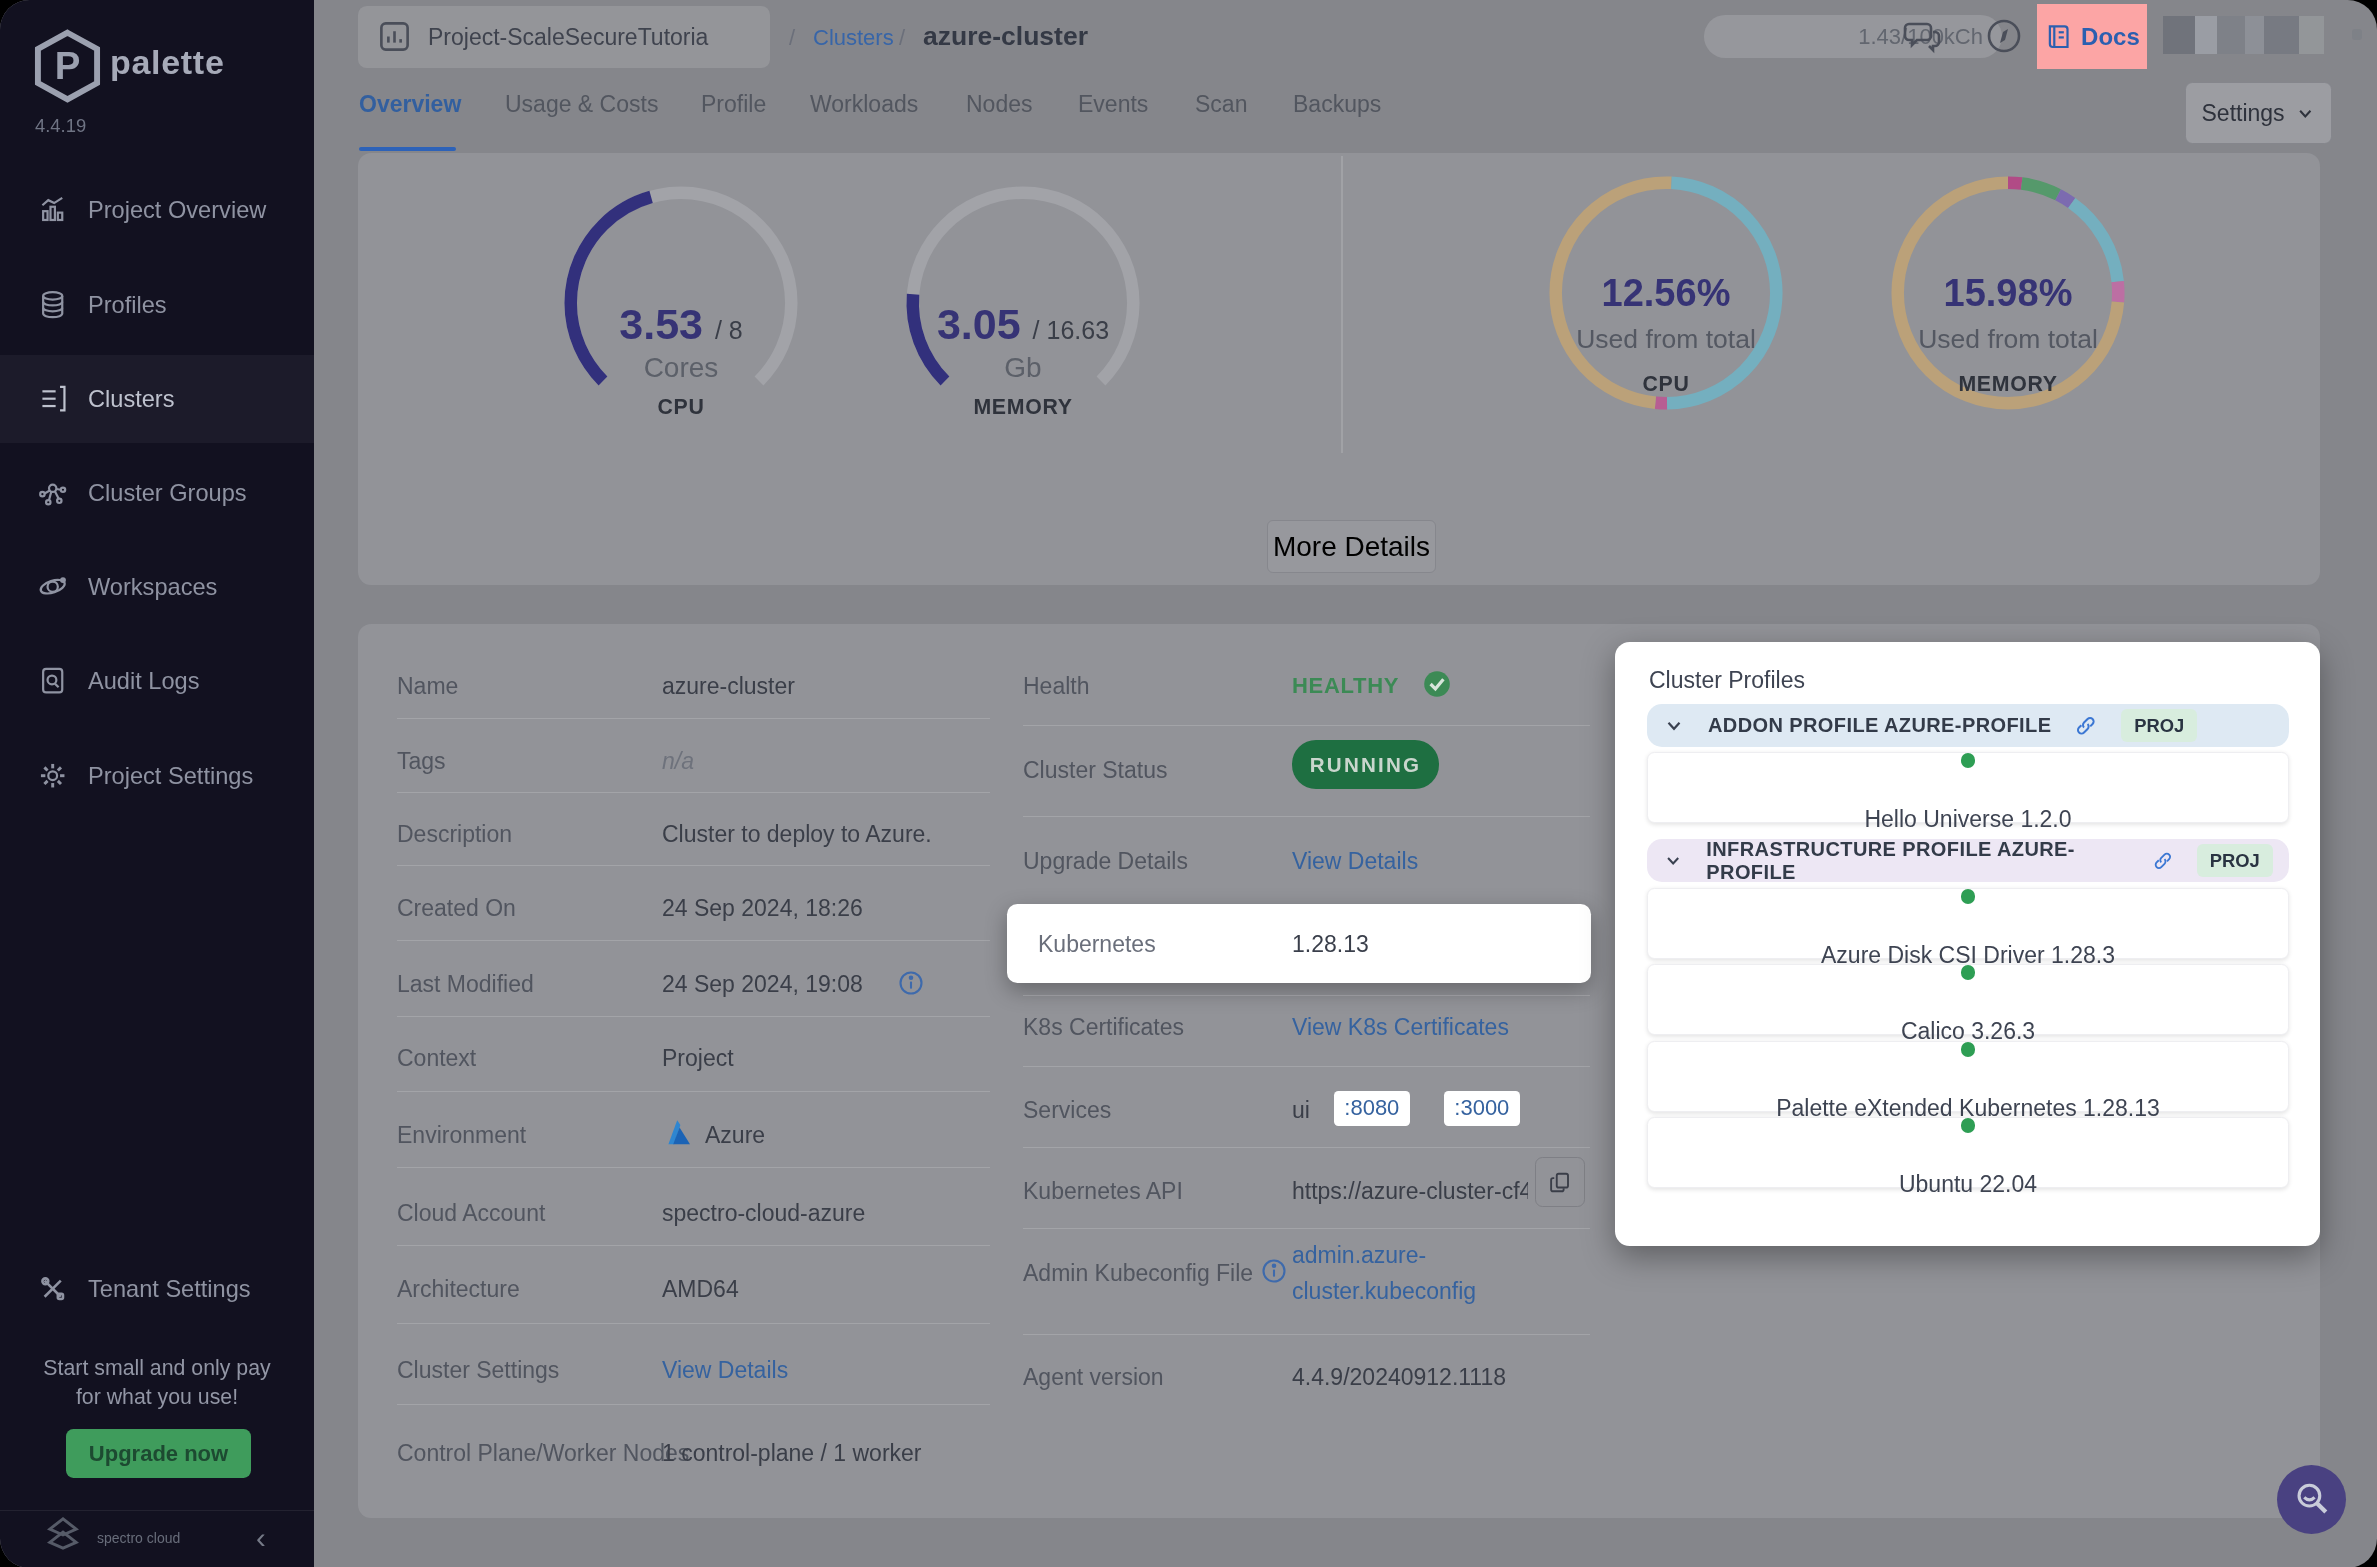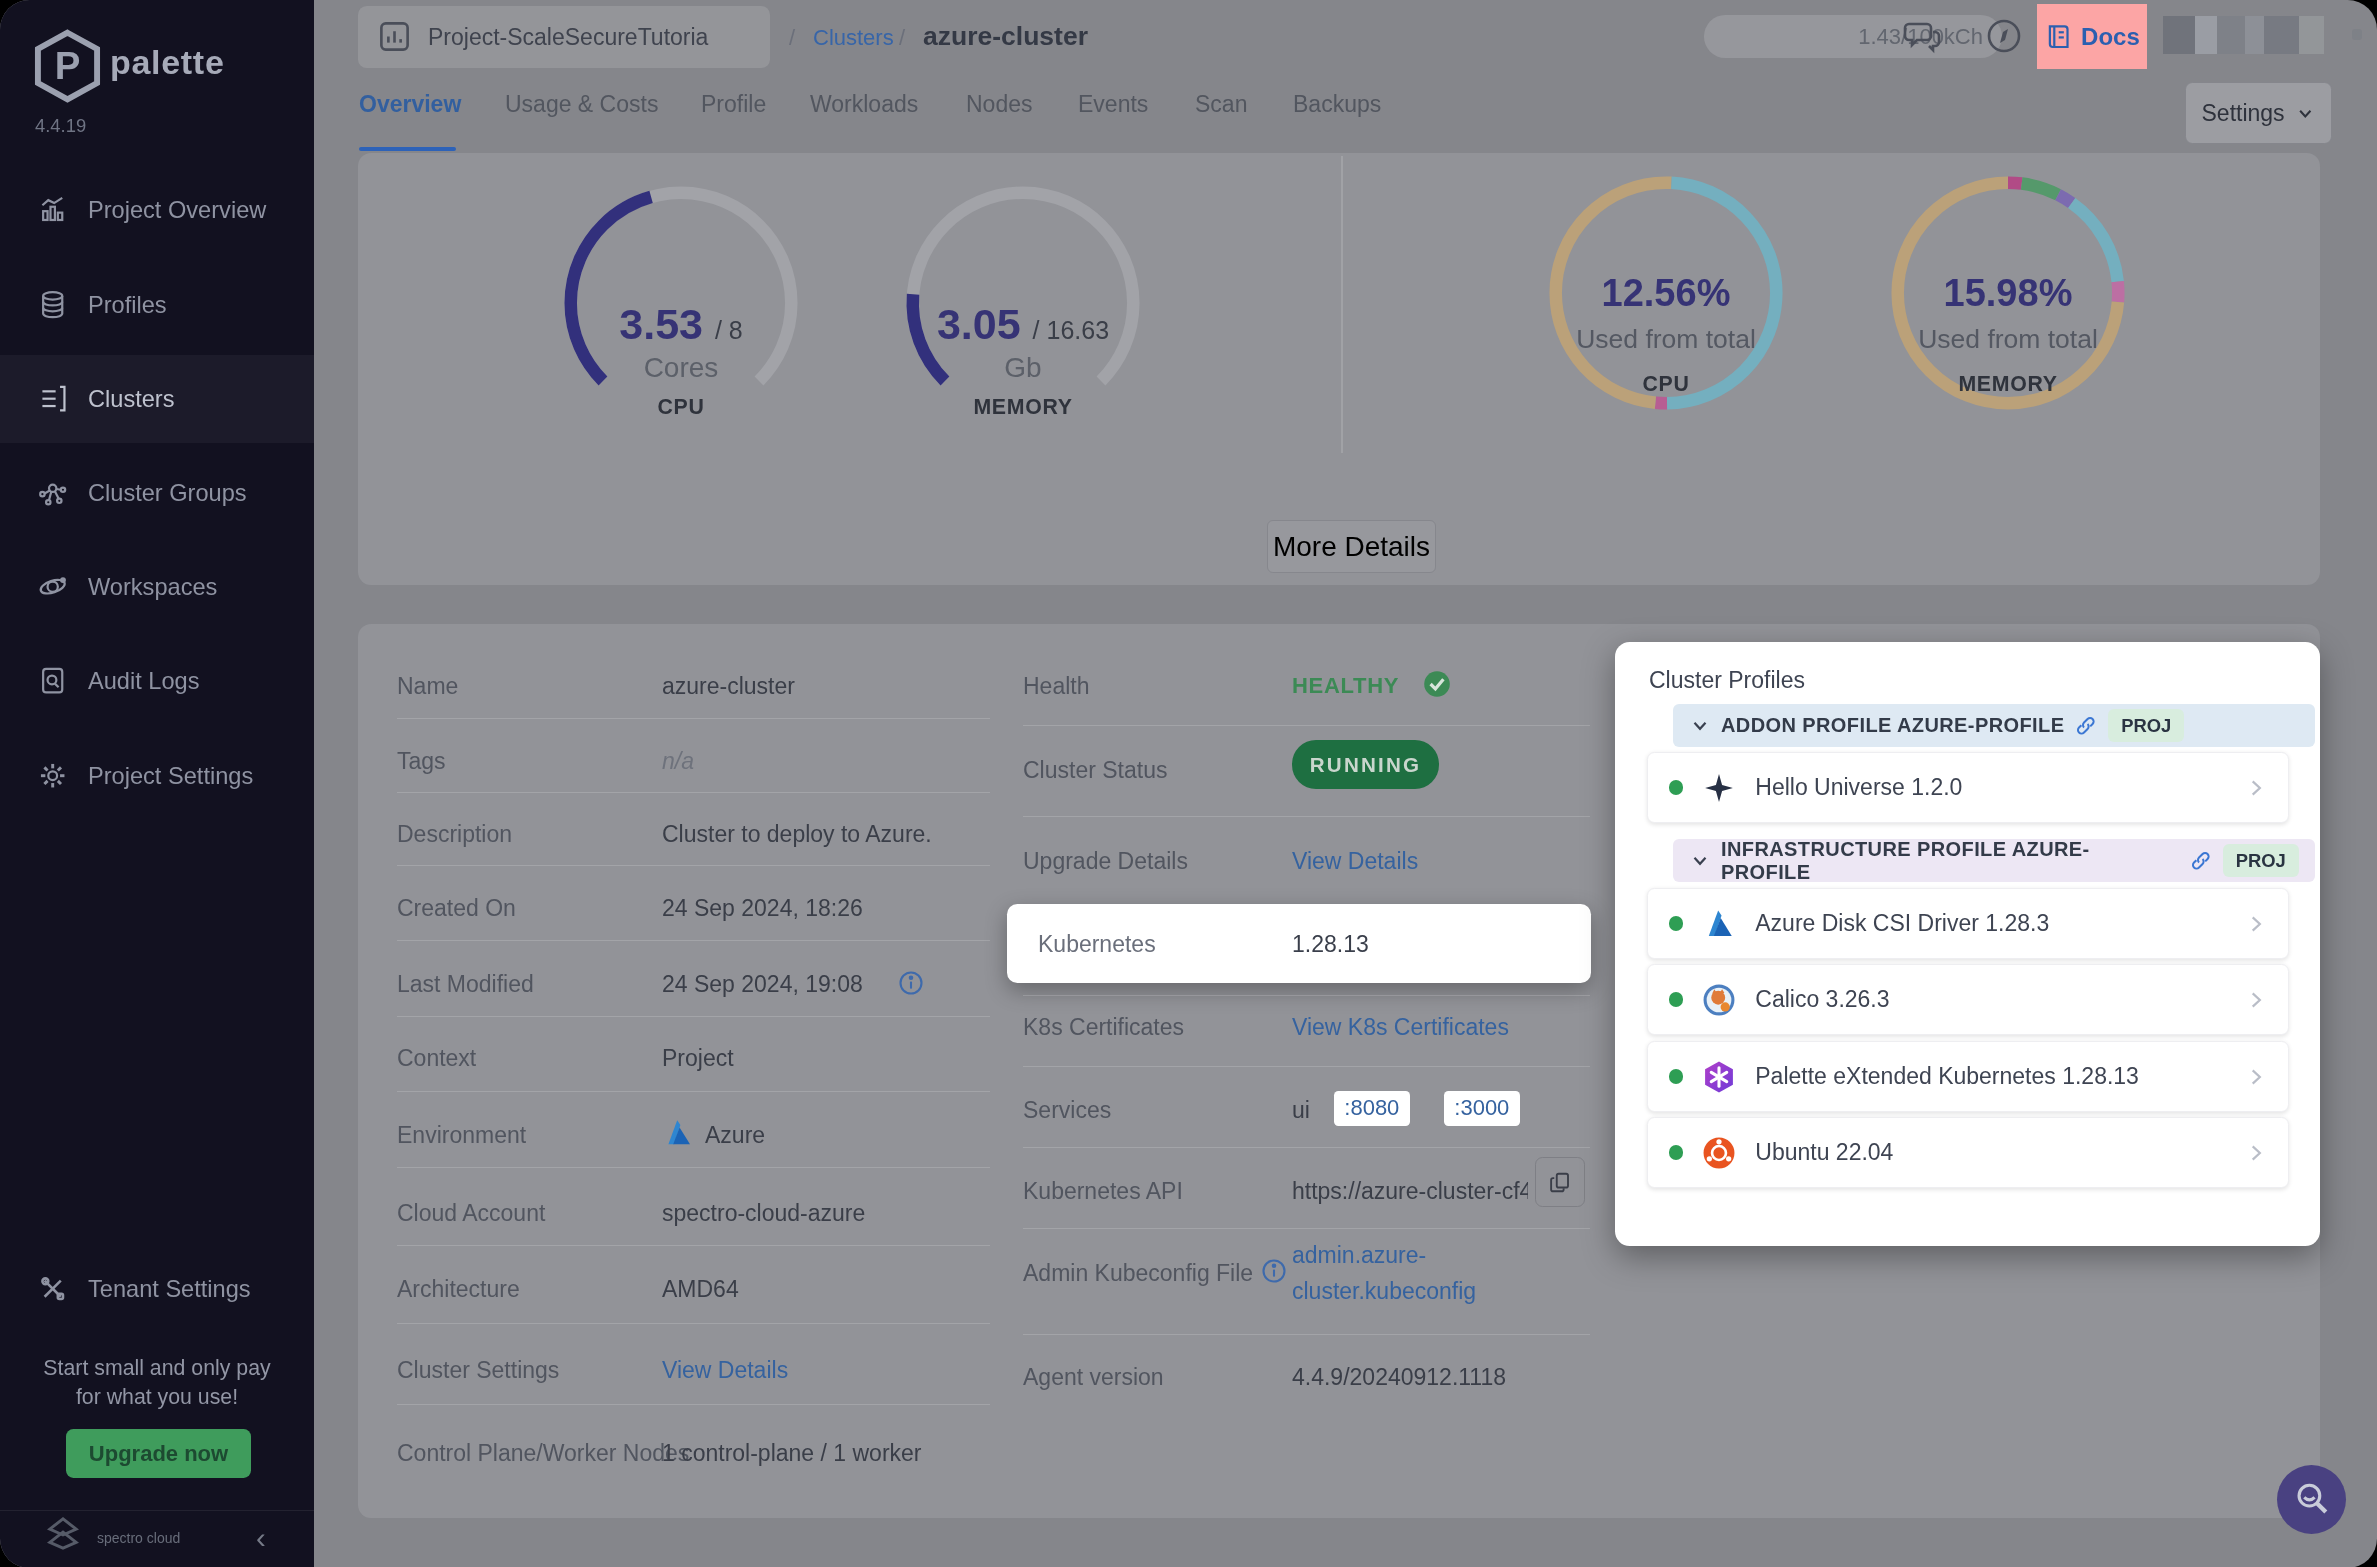--- a/index.html
+++ b/index.html
@@ -71,27 +71,27 @@
     box-sizing:border-box;display:flex;align-items:center;justify-content:center;color:#3A3E48;cursor:pointer;}
   
   #k8s-row{left:1007px;top:904px;width:584px;height:79px;background:#FFFFFF;border-radius:10.3px;
     box-shadow:0 7.4px 22px rgba(0,0,0,0.30);}
   #k8s-row .lab{left:31px;top:26.5px;font-size:23px;color:#6A6F7B;}
   #k8s-row .val{left:285px;top:26.5px;font-size:23px;color:#3A3F4B;}
   
   #panel{left:1615px;top:642px;width:705px;height:604px;background:#FFFFFF;border-radius:14.7px;
     box-shadow:0 10.3px 32px rgba(0,0,0,0.35);}
   .panel-title{left:34px;top:25px;font-size:23px;color:#3E4452;}
-  .sec-head{left:32px;width:642px;height:43px;border-radius:6px;display:flex;align-items:center;gap:10px;
-    padding:0 16px;box-sizing:border-box;cursor:pointer;margin-left:26px;}
+  .sec-head{left:32px;width:642px;height:43px;border-radius:15px;display:flex;align-items:center;gap:23px;
+    padding:0 16px;box-sizing:border-box;cursor:pointer;}
   .sec-head .txt{font-size:20px;font-weight:700;color:#333B49;letter-spacing:0.4px;}
   .badge{background:#D8EDDE;border-radius:5.9px;padding:5.2px 13.2px;font-size:18.4px;font-weight:700;color:#2A3442;}
   .prow{left:32px;width:642px;height:71px;background:#fff;border:0.7px solid #EEEEF1;border-radius:7.4px;
     box-shadow:0 1.5px 4.4px rgba(0,0,0,0.10);display:flex;align-items:center;gap:19px;padding:0 20.6px;
-    box-sizing:border-box;cursor:pointer;}
+    box-sizing:border-box;cursor:pointer;flex-direction:column;}
   .prow .dot{width:14.7px;height:14.7px;border-radius:50%;background:#2E9E54;flex:0 0 auto;}
   .prow .name{font-size:23px;color:#3E4452;flex:1 1 auto;}
   .prow .chev{color:#B9BDC7;}
   
   #fab{left:2277px;top:1465px;width:69px;height:69px;border-radius:50%;background:#494181;
     display:flex;align-items:center;justify-content:center;cursor:pointer;}
 </style>
 </head>
 <body>
 

